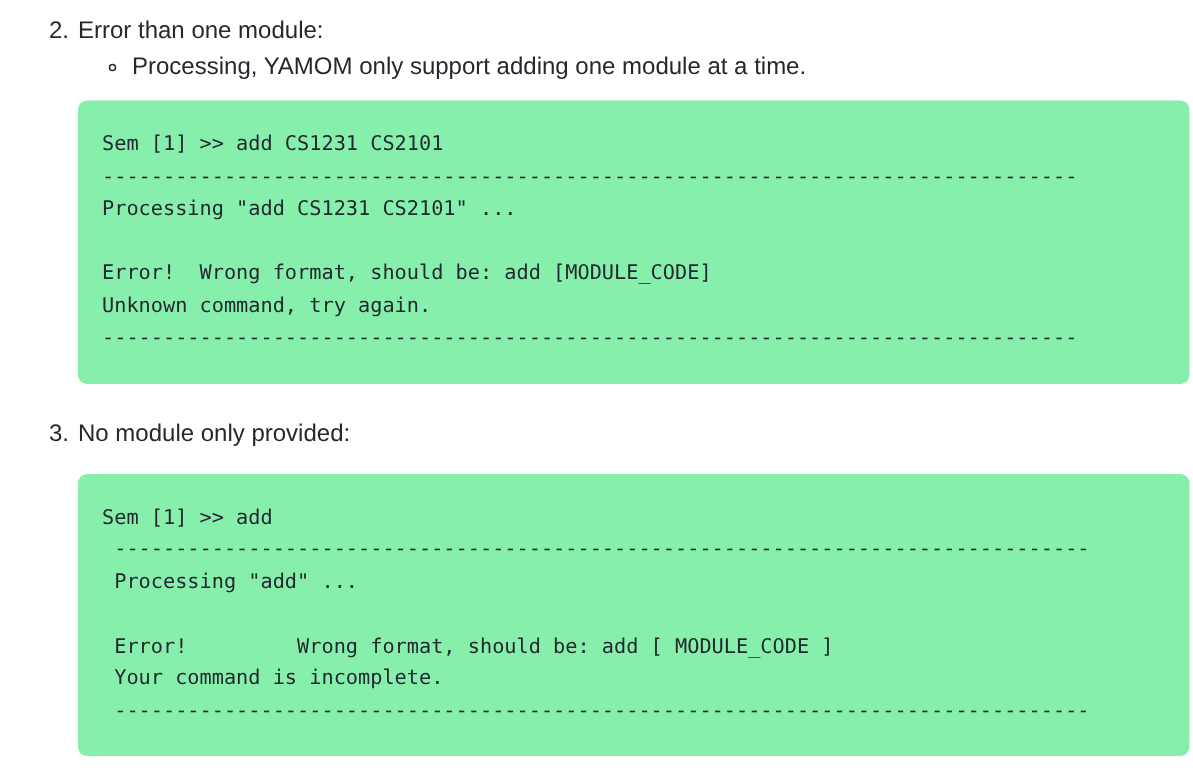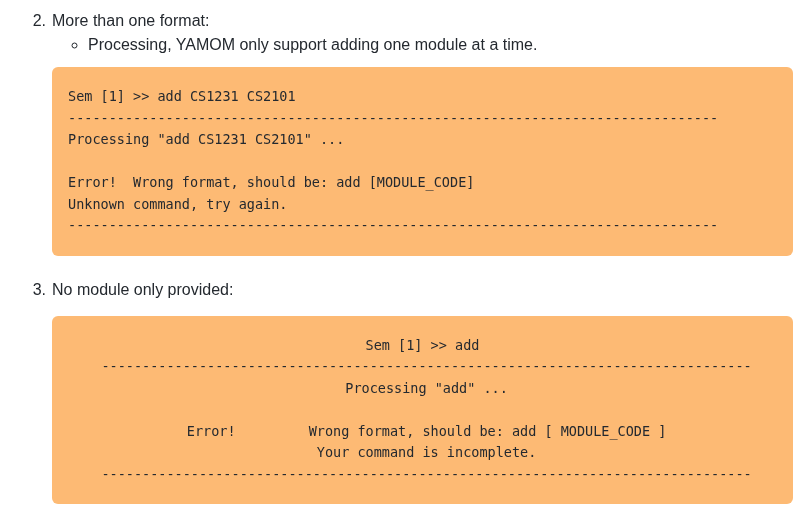--- a/index.html
+++ b/index.html
@@ -46,45 +46,44 @@
   }
   ul.sub-list {
     margin: 0;
     padding-left: 36px;
     list-style-type: circle;
   }
   ul.sub-list li {
     margin: 0;
   }
   pre.code-block {
-    background: #fdba74;
+    background: #86efac;
     border-radius: 6px;
     margin: 10px 0 0 0;
     padding: 19px 16px;
     font-family: "DejaVu Sans Mono", monospace;
     font-size: 13.5px;
     line-height: 21.5px;
     color: #24292f;
     white-space: pre;
     overflow: hidden;
   }
   .section-3 .code-block {
     margin-top: 14px;
-    text-align: center;
   }
 </style>
 </head>
 <body>
 
 <div class="doc">
 
   <div class="list-item section-2">
     <span class="num">2.</span>
     <div class="item-body">
-      <span class="item-title">More than one format:</span>
+      <span class="item-title">Error than one module:</span>
       <ul class="sub-list">
         <li>
           <span>Processing, YAMOM only support adding one module at a time.</span>
         </li>
       </ul>
       <pre class="code-block">Sem [1] &gt;&gt; add CS1231 CS2101
 --------------------------------------------------------------------------------
 Processing "add CS1231 CS2101" ...
 
 Error!  Wrong format, should be: add [MODULE_CODE]

